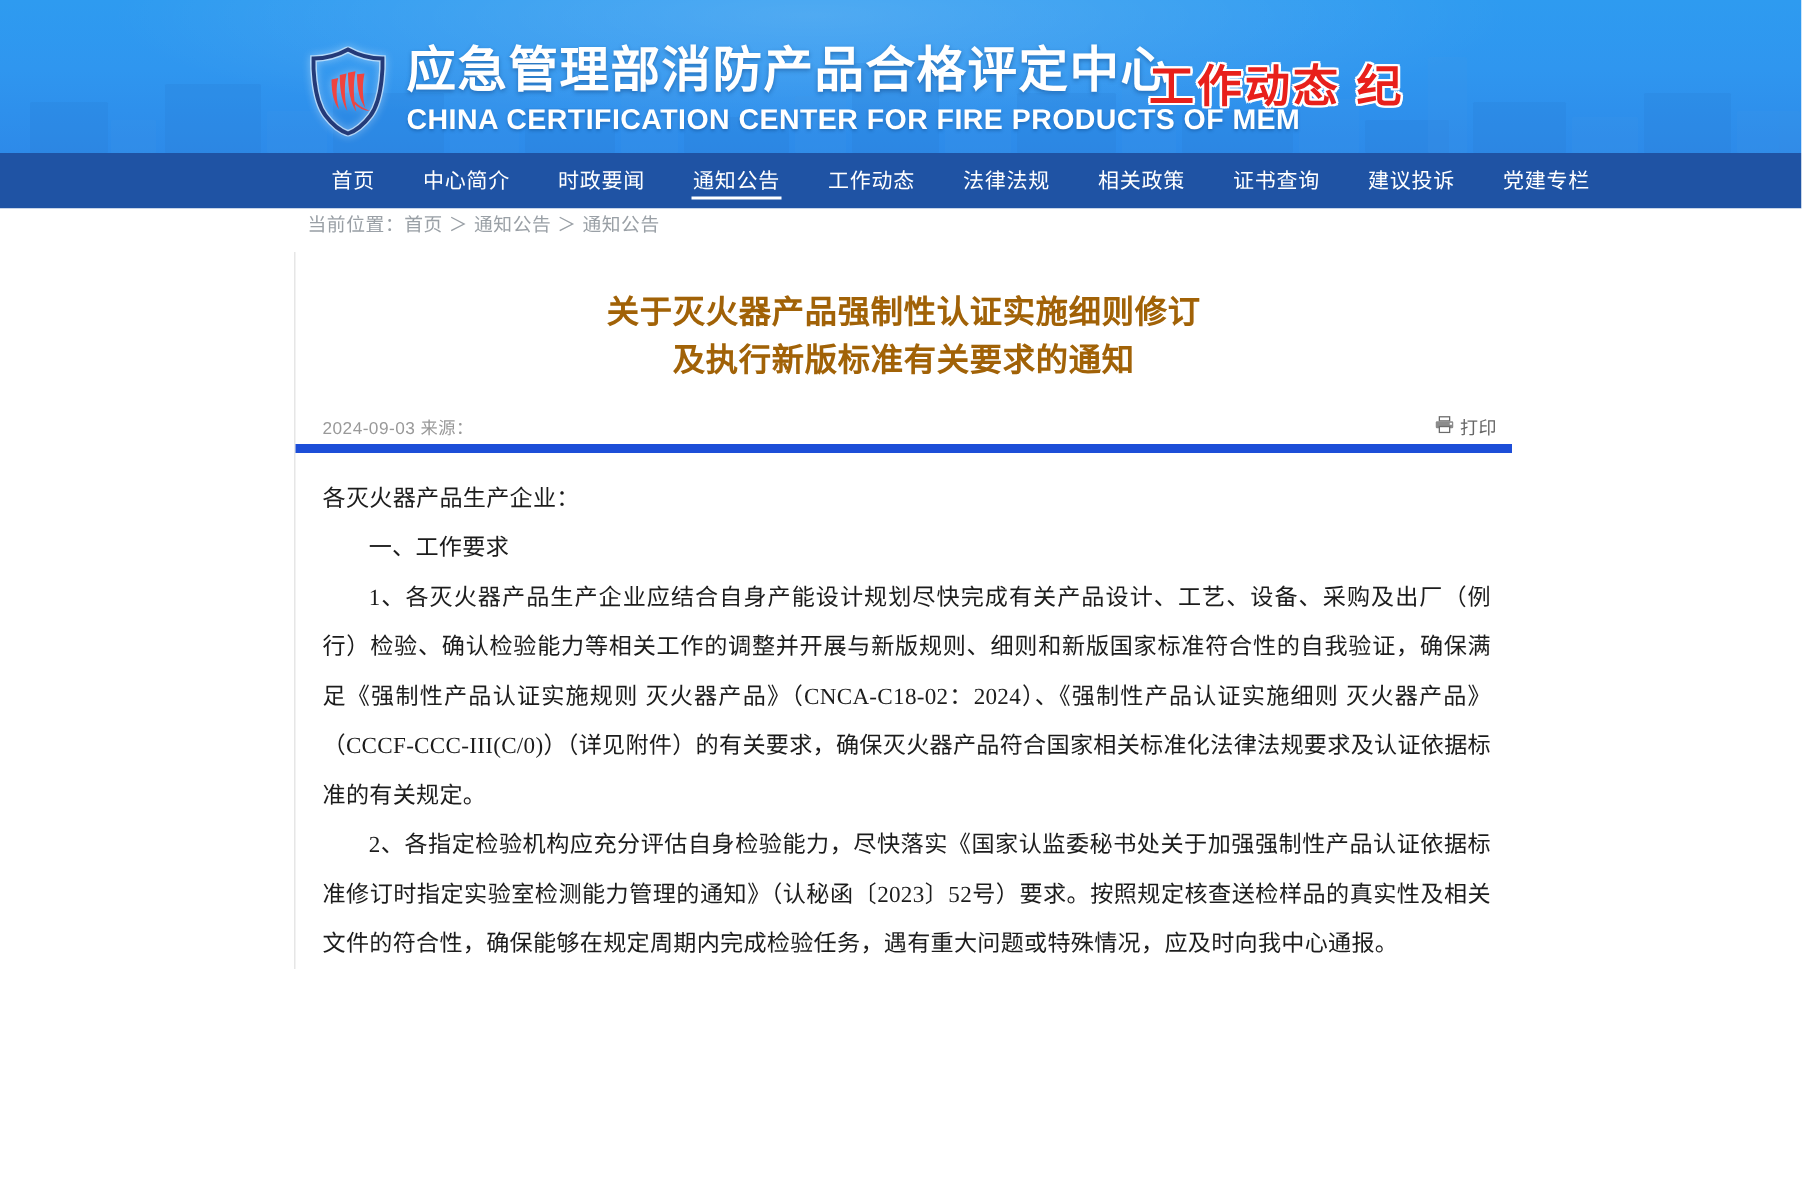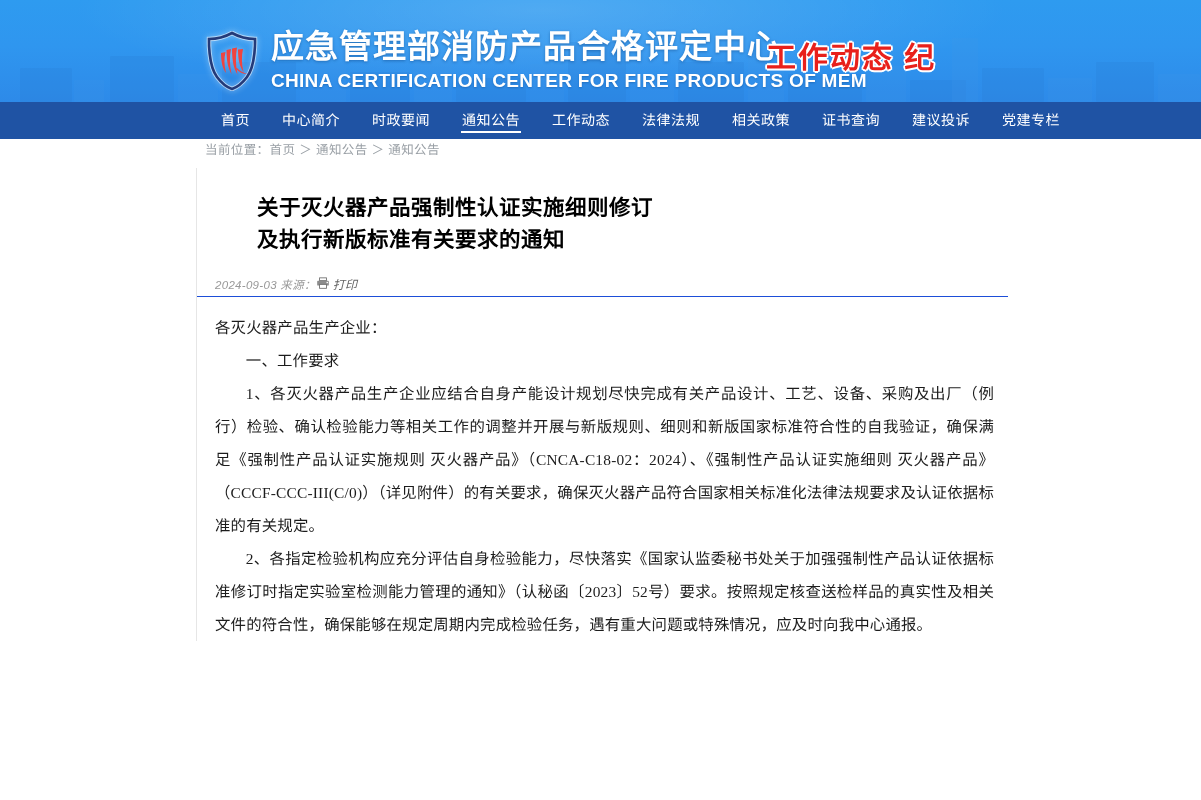--- a/index.html
+++ b/index.html
@@ -122,42 +122,41 @@
 
   .content {
     position: relative;
     margin-left: 196px;
     width: 812px;
     border-left: 1px solid #e6e6e6;
     padding: 0 0 0 0;
   }
 
   .art-title {
-    text-align: left;
+    text-align: center;
     font-family: "Liberation Serif", "DejaVu Serif", serif;
     font-size: 21.5px;
     font-weight: 700;
-    color: #000000;
+    color: #a16207;
     line-height: 1.5;
     padding: 24px 60px 0 60px;
     letter-spacing: .5px;
   }
   .art-title .l2 { display: block; }
 
   .meta-row {
     display: flex;
     align-items: flex-end;
-    justify-content: flex-start;
+    justify-content: space-between;
     margin: 18px 0 0 0;
     padding: 0 10px 4px 18px;
-    border-bottom: 1px solid #1d4ed8;
+    border-bottom: 6px solid #1d4ed8;
     font-size: 11.5px;
     color: #999;
     letter-spacing: .3px;
-    font-style: italic;
   }
   .meta-left { white-space: nowrap; }
   .meta-right {
     display: flex; align-items: center; gap: 3px;
     color: #666; font-size: 12px; cursor: pointer;
   }
   .printer-icon { display: inline-block; width: 14px; height: 12px; }
 
   .article {
     padding: 14px 14px 0 18px;

